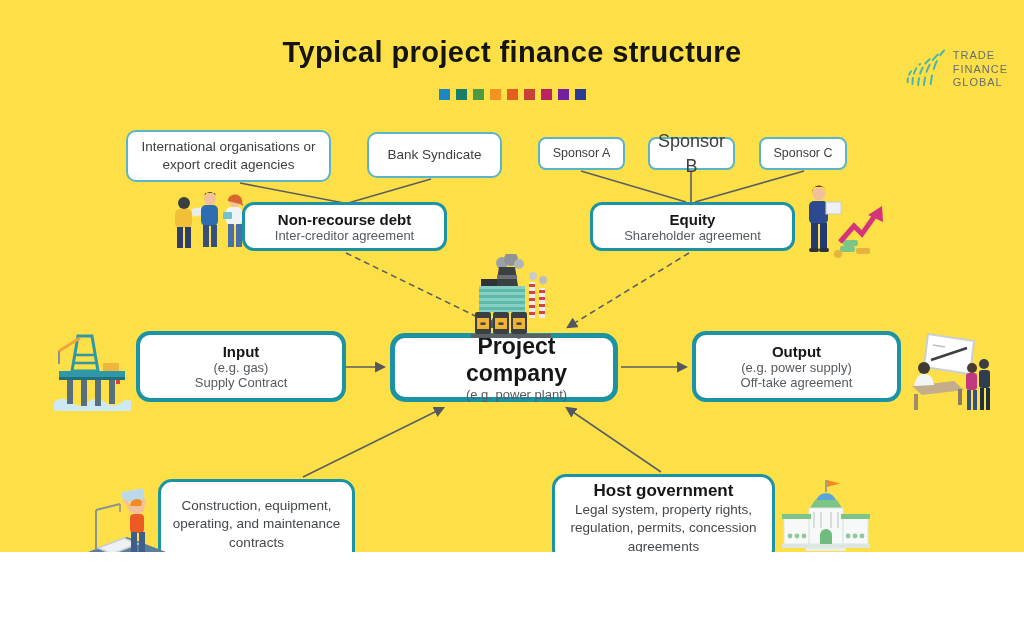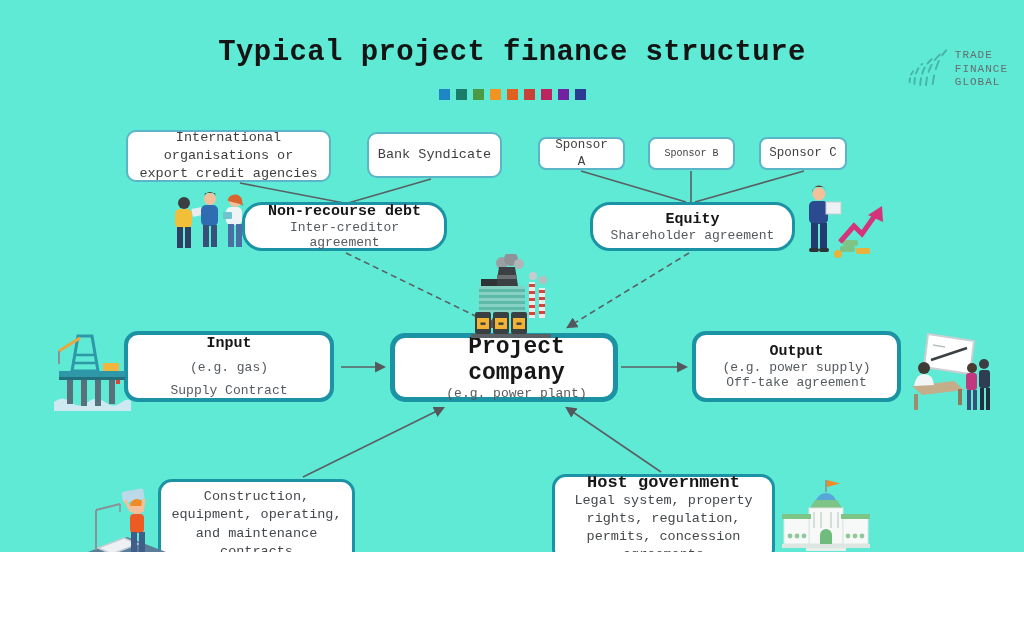--- a/index.html
+++ b/index.html
@@ -1,18 +1,18 @@
 <!DOCTYPE html>
 <html><head>
 <meta charset="utf-8">
 <style>
   html,body{margin:0;padding:0;background:#ffffff;}
   #canvas{
     position:relative;width:1024px;height:552px;overflow:hidden;
-    background:#5eead4;font-family:Liberation Mono, monospace;color:#1c1c1c;
+    background:#fde047;font-family:Liberation Sans, sans-serif;color:#1c1c1c;
   }
   
   .title{
     position:absolute;left:0;top:36px;width:1024px;text-align:center;
     font-size:29px;font-weight:800;letter-spacing:.4px;color:#141414;
   }
   .palette{
     position:absolute;left:0;top:89px;width:1024px;
     display:flex;justify-content:center;gap:6px;
   }
@@ -21,21 +21,21 @@
     position:absolute;right:16px;top:36px;display:flex;align-items:flex-end;gap:7px;
   }
   .logo-text{font-size:11px;line-height:1.25;color:#676d71;letter-spacing:1px;}
   
   .box{
     position:absolute;background:#ffffff;display:flex;flex-direction:column;
     justify-content:center;align-items:center;text-align:center;z-index:2;
     box-sizing:border-box;padding:4px 8px;
   }
   .box.thin{border:2px solid #5ab5c9;border-radius:10px;font-size:13px;color:#3e3e3e;}
-  .box.thick{border:3px solid #1b93a5;border-radius:20px;}
+  .box.thick{border:3px solid #1b93a5;border-radius:12px;}
   .box.major{border:4px solid #1b93a5;border-radius:14px;}
   .box .b-title{font-weight:bold;font-size:15px;color:#161616;}
   .box .b-sub{font-size:13px;color:#555a5e;margin-top:0;}
   .box .b-body{font-size:13.5px;color:#44484b;line-height:1.35;}
   #project-company .b-title{font-size:23px;}
   #project-company{border-width:5px;border-radius:15px;}
   
   svg.connectors{position:absolute;left:0;top:0;z-index:1;pointer-events:none;}
   .illus{position:absolute;z-index:3;pointer-events:none;}
 </style>
@@ -101,36 +101,36 @@
   <div class="box thin" style="left:126px;top:130px;width:205px;height:52px;">
     <div class="b-body" style="color:#3e3e3e">International organisations or export credit agencies</div>
   </div>
   <div class="box thin" style="left:367px;top:132px;width:135px;height:46px;">
     <div class="b-body" style="color:#3e3e3e">Bank Syndicate</div>
   </div>
   <div class="box thin" style="left:538px;top:137px;width:87px;height:33px;border-radius:8px;">
     <div class="b-body" style="color:#3e3e3e;font-size:12.5px">Sponsor A</div>
   </div>
   <div class="box thin" style="left:648px;top:137px;width:87px;height:33px;border-radius:8px;">
-    <div class="b-body" style="color:#3e3e3e;font-size:10px">Sponsor B</div>
+    <div class="b-body" style="color:#3e3e3e;font-size:18px">Sponsor B</div>
   </div>
   <div class="box thin" style="left:759px;top:137px;width:88px;height:33px;border-radius:8px;">
     <div class="b-body" style="color:#3e3e3e;font-size:12.5px">Sponsor C</div>
   </div>
 
   <div class="box thick" style="left:242px;top:202px;width:205px;height:49px;">
     <div class="b-title">Non-recourse debt</div>
     <div class="b-sub">Inter-creditor agreement</div>
   </div>
   <div class="box thick" style="left:590px;top:202px;width:205px;height:49px;">
     <div class="b-title">Equity</div>
     <div class="b-sub">Shareholder agreement</div>
   </div>
 
-  <div class="box major" style="left:124px;top:331px;width:210px;height:71px;gap:8px;">
+  <div class="box major" style="left:136px;top:331px;width:210px;height:71px;">
     <div class="b-title">Input</div>
     <div class="b-sub">(e.g. gas)</div>
     <div class="b-sub">Supply Contract</div>
   </div>
   <div class="box major" id="project-company" style="left:390px;top:333px;width:228px;height:69px;padding-left:33px;">
     <div class="b-title">Project company</div>
     <div class="b-sub">(e.g. power plant)</div>
   </div>
   <div class="box major" style="left:692px;top:331px;width:209px;height:71px;">
     <div class="b-title">Output</div>

